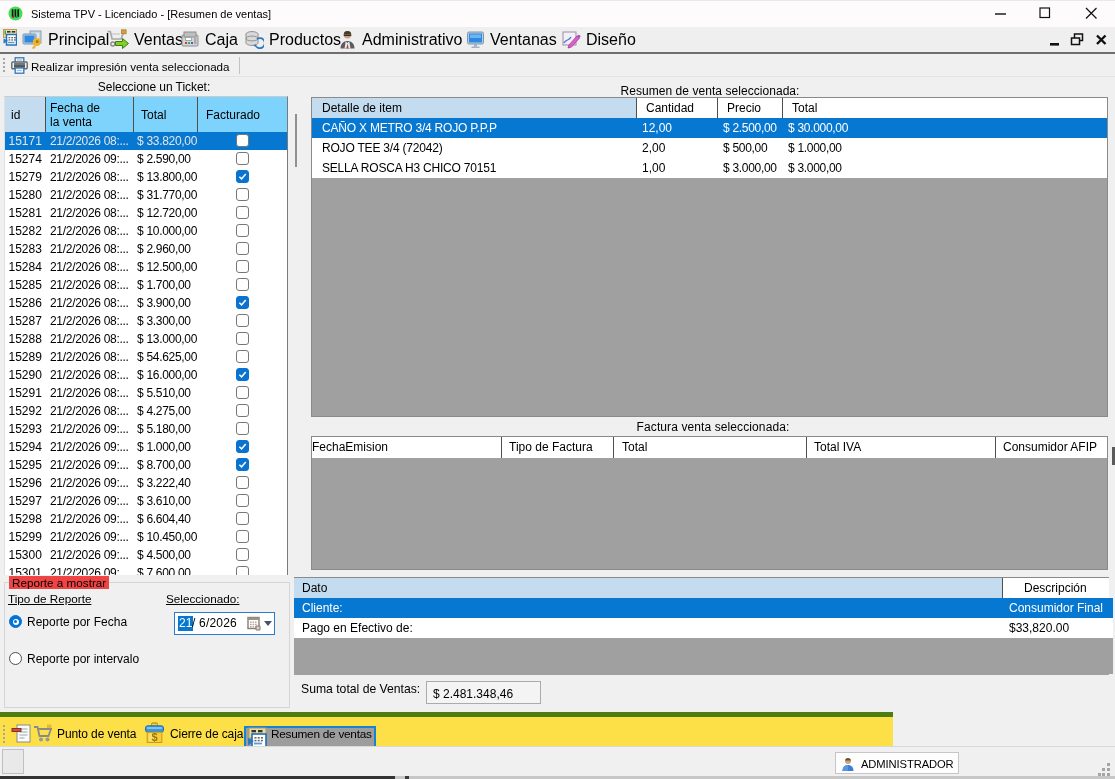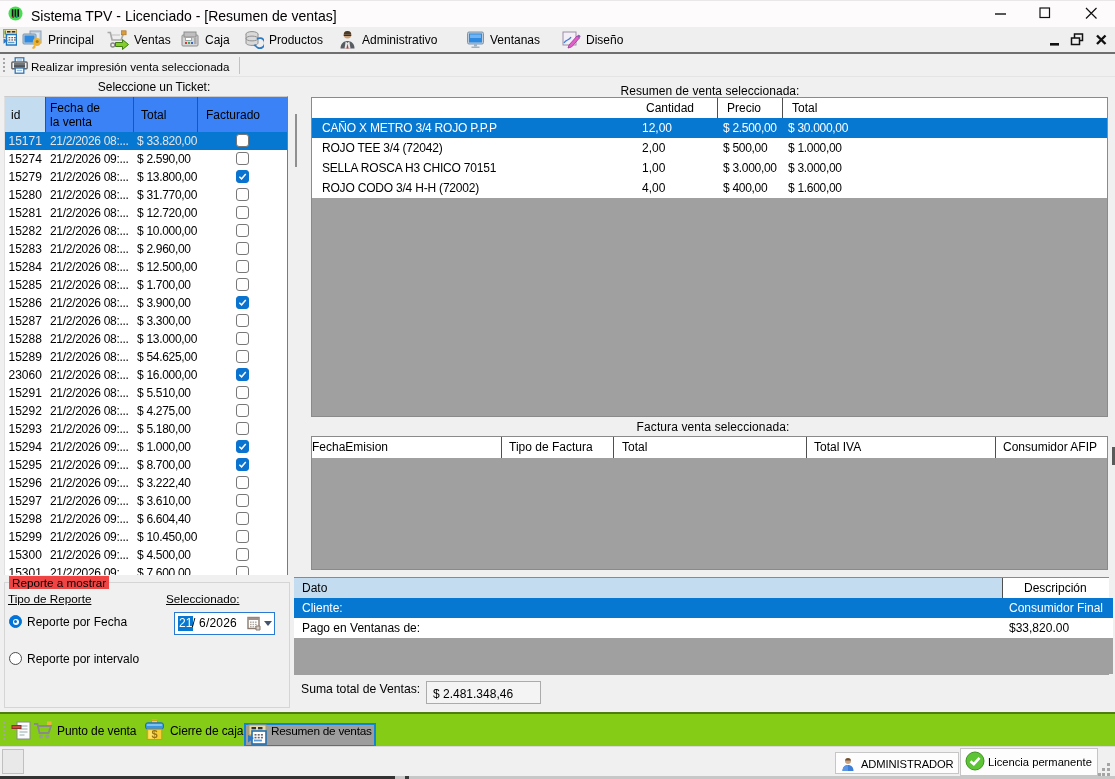--- a/index.html
+++ b/index.html
@@ -1,36 +1,36 @@
 <!DOCTYPE html>
 <html><head><meta charset="utf-8">
 <style>
 *{margin:0;padding:0;box-sizing:border-box}
 html,body{width:1115px;height:779px;overflow:hidden}
 body{font-family:"Liberation Sans",sans-serif;font-size:12px;background:#f0f0f0;color:#000;position:relative}
 .abs{position:absolute}
 
 #titlebar{position:absolute;left:0;top:0;width:1115px;height:27px;background:#fdfbfc;border-top:1px solid #e9e7e8}
 #title-ic{position:absolute;left:8px;top:5px;width:15px;height:15px}
-#title-tx{position:absolute;left:31px;top:7px;font-size:14px;color:#000;white-space:nowrap}
+#title-tx{position:absolute;left:31px;top:7px;font-size:11px;color:#000;white-space:nowrap}
 .winbtn{position:absolute;top:0;height:27px;width:46px}
 
 #menubar{position:absolute;left:0;top:27px;width:1115px;height:25px;background:#f0eff0}
-.mi{position:absolute;top:3px;height:19px;display:flex;align-items:center;white-space:nowrap;font-size:12px}
+.mi{position:absolute;top:3px;height:19px;display:flex;align-items:flex-end;white-space:nowrap;font-size:16px}
 .mi svg{margin-right:5px}
 #menusep{position:absolute;left:0;top:52px;width:1115px;height:2px;background:#6f6f6f}
 
 #toolbar{position:absolute;left:0;top:54px;width:1115px;height:23px;background:#f0f0f0;border-bottom:1px solid #e4e4e4}
 .grip{position:absolute;width:2px;background-image:repeating-linear-gradient(#a5a5a5 0 2px,transparent 2px 4px)}
 #tbsep{position:absolute;left:239px;top:3px;width:1px;height:17px;background:#c2c2c2}
 #tbtext{position:absolute;left:31px;top:6px;font-size:11.6px;white-space:nowrap}
 
 #lsel{position:absolute;left:6px;top:80px;width:296px;text-align:center;font-size:12px;letter-spacing:-0.05px}
 #lgrid{position:absolute;left:4px;top:96px;width:284px;height:479px;background:#fff;overflow:hidden;border-top:1px solid #cbcbcb;border-left:1px solid #e0e0e0;border-right:1px solid #7a7a7a}
-#lghead{position:absolute;left:0;top:0;width:283px;height:35px;background:#3b82f6}
+#lghead{position:absolute;left:0;top:0;width:283px;height:35px;background:#7dd3fc}
 #lghead .hc{position:absolute;top:0;height:35px;border-right:1px solid #4f4f4f;display:flex;align-items:center}
 #lghead .h1{left:0;width:41px;background:#c3dcf0;padding-left:6px}
 #lghead .h2{left:41px;width:88px;padding-left:4px}
 #lghead .h3{left:129px;width:64px;padding-left:7px}
 #lghead .h4{left:193px;width:90px;padding-left:8px;border-right:none}
 .lr{position:absolute;left:0;width:283px;height:18px;background:#fff;line-height:18px;white-space:nowrap}
 .lr.sel{background:#0778d1;color:#e5e5e5}
 .lr .c1{position:absolute;left:3.5px}
 .lr .c2{position:absolute;left:45px;letter-spacing:-0.3px}
 .lr .c3{position:absolute;left:132px;letter-spacing:-0.3px}
@@ -77,21 +77,21 @@
 #dghead .h1{position:absolute;left:0;top:0;width:709px;height:20px;background:#c3dcf0;border-right:1px solid #4f4f4f;line-height:20px;padding-left:8px}
 #dghead .h2{position:absolute;left:710px;top:0;width:105px;height:20px;line-height:20px;padding-left:20px}
 .dr{position:absolute;left:0;width:815px;height:20px;background:#fff;line-height:20px}
 .dr.sel{background:#0778d1;color:#fff}
 .dc1{position:absolute;left:8px}
 .dc2{position:absolute;left:715px}
 #suma{position:absolute;left:301px;top:682px;font-size:12.2px}
 #sumbox{position:absolute;left:426px;top:681px;width:115px;height:23px;background:#f4f4f4;border:1px solid #ababab}
 #sumbox span{position:absolute;left:6px;top:5px;font-size:12px}
 
-#btoolbar{position:absolute;left:0;top:712px;width:1115px;height:34px;background:#84cc16;border-top:2px solid #4d7c0f}
+#btoolbar{position:absolute;left:0;top:712px;width:893px;height:34px;background:#fde047;border-top:5px solid #4d7c0f}
 .btxt{position:absolute;top:10px;font-size:12px;letter-spacing:-0.1px;white-space:nowrap}
 #bsel{position:absolute;left:244px;top:9px;width:132px;height:24px;background:#9d9d9d;border:2px solid #1583d3}
 
 #statusbar{position:absolute;left:0;top:746px;width:1115px;height:30px;background:#f0f0f0;border-top:1px solid #d9d9d9}
 #stbox0{position:absolute;left:2px;top:2px;width:22px;height:25px;background:#e9e9e9;border:1px solid #c0c0c0}
 #stadmin{position:absolute;left:835px;top:5px;width:124px;height:22px;background:#fdfdfd;border:1px solid #c6c6c6}
 #stadmin span{position:absolute;left:25px;top:5px;font-size:11.2px;letter-spacing:-0.1px}
 #stlic{position:absolute;left:960px;top:1px;width:138px;height:28px;background:#fdfdfd;border:1px solid #c6c6c6}
 #stlic span{position:absolute;left:27px;top:7px;font-size:11.2px}
 #botline{position:absolute;left:0;top:776px;width:395px;height:3px;background:#333}
@@ -308,21 +308,21 @@
       <span class="c3">$ 13.000,00</span>
       <span class="cb"></span>
     </div>
 <div class="lr" style="top:251px">
       <span class="c1">15289</span>
       <span class="c2">21/2/2026 08:...</span>
       <span class="c3">$ 54.625,00</span>
       <span class="cb"></span>
     </div>
 <div class="lr" style="top:269px">
-      <span class="c1">23060</span>
+      <span class="c1">15290</span>
       <span class="c2">21/2/2026 08:...</span>
       <span class="c3">$ 16.000,00</span>
       <span class="cb chk">
         <svg viewBox="0 0 10 10" width="9" height="9">
           <path d="M1.5 5.2 L4 7.6 L8.6 2.2" stroke="#fff" stroke-width="1.6" fill="none"></path>
         </svg>
       </span>
     </div>
 <div class="lr" style="top:287px">
       <span class="c1">15291</span>
@@ -432,20 +432,21 @@
         </g>
         <path d="M9 10 h4 v4 h-4 Z" fill="#d8d0c8" stroke="#8a7a6e"></path>
       </svg>
   <span class="arr"></span>
  </div>
 </div>
 
 <div id="rsel">Resumen de venta seleccionada:</div>
 <div id="rgrid">
  <div id="rghead">
+  <div class="hc" style="left:0;width:325px;background:#c3dcf0;padding-left:10px">Detalle de item</div>
   <div class="hc" style="left:325px;width:81px;padding-left:9px">Cantidad</div>
   <div class="hc" style="left:406px;width:65px;padding-left:9px">Precio</div>
   <div class="hc" style="left:471px;width:324px;padding-left:9px;border-right:none">Total</div>
  </div>
  <div class="rr sel" style="top:20px">
       <span class="rc1">CAÑO X METRO 3/4 ROJO P.P.P</span>
       <span class="rc2">12,00</span>
       <span class="rc3">$ 2.500,00</span>
       <span class="rc4">$ 30.000,00</span>
     </div>
@@ -454,26 +455,20 @@
       <span class="rc2">2,00</span>
       <span class="rc3">$ 500,00</span>
       <span class="rc4">$ 1.000,00</span>
     </div>
  <div class="rr" style="top:60px">
       <span class="rc1">SELLA ROSCA H3 CHICO 70151</span>
       <span class="rc2">1,00</span>
       <span class="rc3">$ 3.000,00</span>
       <span class="rc4">$ 3.000,00</span>
     </div>
- <div class="rr" style="top:80px">
-      <span class="rc1">ROJO CODO 3/4 H-H (72002)</span>
-      <span class="rc2">4,00</span>
-      <span class="rc3">$ 400,00</span>
-      <span class="rc4">$ 1.600,00</span>
-    </div>
 </div>
 
 <div id="flabel">Factura venta seleccionada:</div>
 <div id="fgrid">
  <div id="fghead">
   <div class="hc" style="left:0;width:190px;">FechaEmision</div>
   <div class="hc" style="left:190px;width:112px;padding-left:7px">Tipo de Factura</div>
   <div class="hc" style="left:302px;width:193px;padding-left:8px">Total</div>
   <div class="hc" style="left:495px;width:189px;padding-left:7px">Total IVA</div>
   <div class="hc" style="left:684px;width:111px;padding-left:7px;border-right:none">Consumidor AFIP</div>
@@ -483,21 +478,21 @@
 <div id="dgrid">
  <div id="dghead">
       <div class="h1">Dato</div>
       <div class="h2">Descripción</div>
     </div>
  <div class="dr sel" style="top:20px">
       <span class="dc1">Cliente:</span>
       <span class="dc2">Consumidor Final</span>
     </div>
  <div class="dr" style="top:40px">
-      <span class="dc1">Pago en Ventanas de:</span>
+      <span class="dc1">Pago en Efectivo de:</span>
       <span class="dc2">$33,820.00</span>
     </div>
 </div>
 <div id="suma">Suma total de Ventas:</div>
 <div id="sumbox">
     <span>$ 2.481.348,46</span>
   </div>
 
 <div id="btoolbar">
  <div class="grip" style="left:3px;top:8px;height:20px"></div>
@@ -552,28 +547,20 @@
  <div id="stbox0"></div>
  <div id="stadmin">
   <svg class="abs" style="left:4px;top:3px" width="16" height="16" viewBox="0 0 16 16">
         <circle cx="8" cy="5" r="3" fill="#caa27e"></circle>
         <path d="M8 2 a3 3 0 0 1 3 2.6 l-6 0 a3 3 0 0 1 3-2.6Z" fill="#6b4f35"></path>
         <path d="M2.5 15 c0-4 2.5-6 5.5-6 s5.5 2 5.5 6Z" fill="#3f7ed6"></path>
         <path d="M2.5 15 c0-4 2.5-6 5.5-6 l0 6Z" fill="#5b96e4"></path>
       </svg>
   <span>ADMINISTRADOR</span>
  </div>
- <div id="stlic">
-  <svg class="abs" style="left:4px;top:2px" width="20" height="20" viewBox="0 0 20 20">
-        <circle cx="10" cy="10" r="9" fill="#5cc435" stroke="#3f9420" stroke-width="1"></circle>
-        <circle cx="10" cy="10" r="9" fill="none"></circle>
-        <path d="M5.5 10.2 L8.8 13.2 L14.5 6.8" stroke="#fff" stroke-width="2.6" fill="none"></path>
-      </svg>
-  <span>Licencia permanente</span>
- </div>
  <svg class="abs" style="left:1098px;top:16px" width="14" height="14">
       <g fill="#a5a5a5">
         <rect x="9" y="0" width="3" height="3"></rect>
         <rect x="9" y="5" width="3" height="3"></rect>
         <rect x="4" y="5" width="3" height="3"></rect>
         <rect x="9" y="10" width="3" height="3"></rect>
         <rect x="4" y="10" width="3" height="3"></rect>
         <rect x="0" y="10" width="3" height="3"></rect>
       </g>
     </svg>

